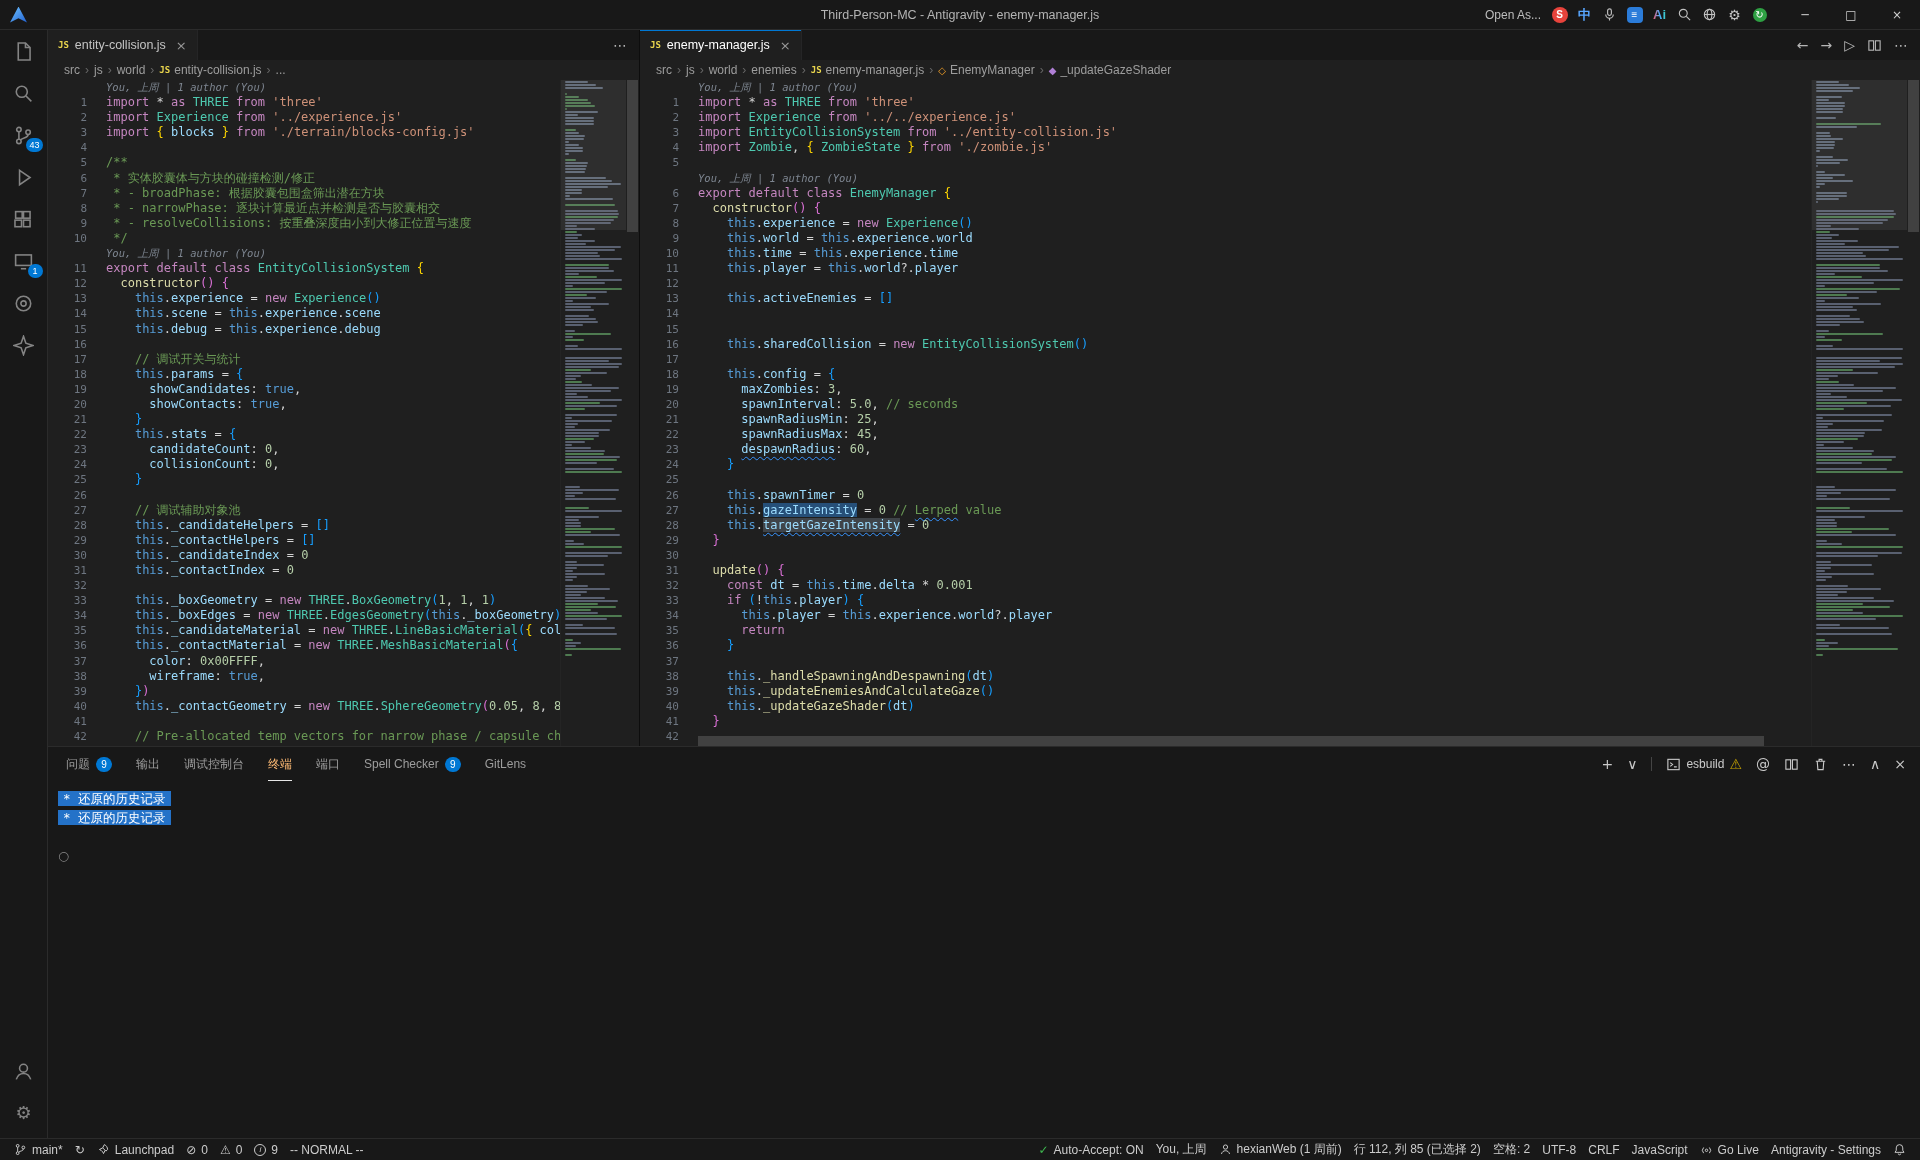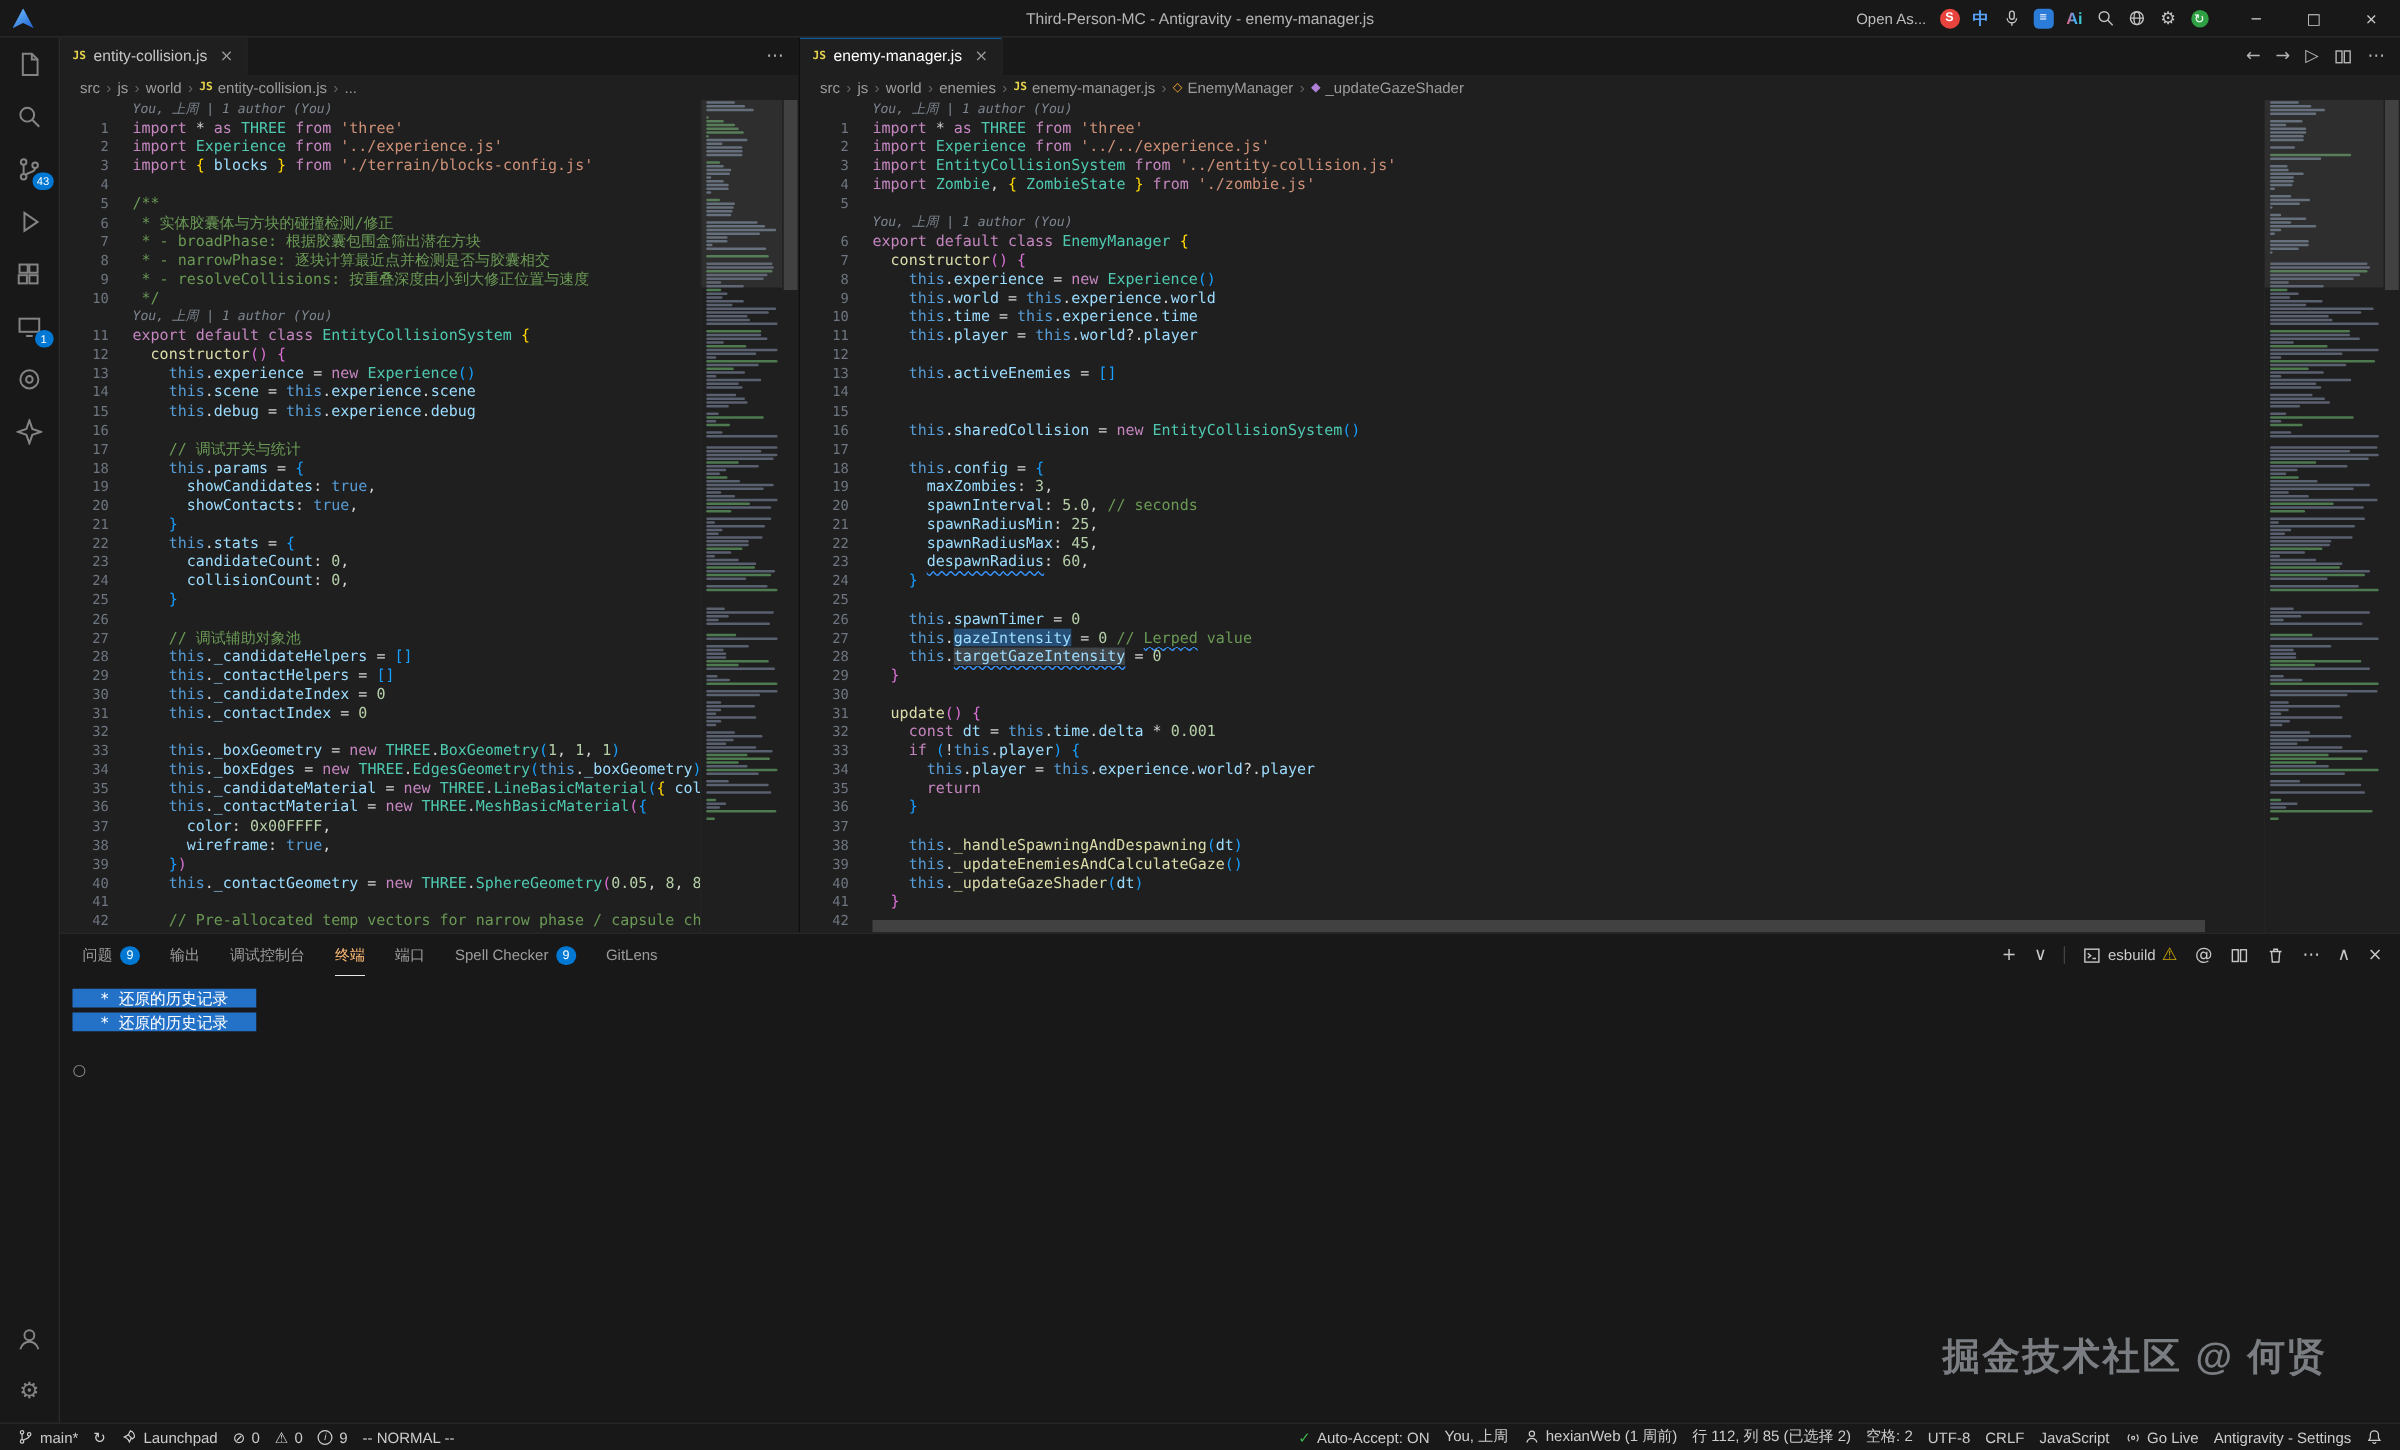--- a/index.html
+++ b/index.html
@@ -103,21 +103,21 @@
   .panel-actions{margin-left:auto;display:flex;align-items:center;gap:14px;color:#c8c8c8;font-size:13px;}
   .pa-item{display:inline-flex;align-items:center;gap:5px;}
   .pa-item .glyph{font-size:14px;}
   .warn-ico{color:#cca700;font-size:11px;}
   .pa-label{font-size:12px;color:#cccccc;}
   .pa-divider{width:1px;height:14px;background:#444;}
 
   .terminal{flex:1;padding:8px 0 0 10px;font-family:"DejaVu Sans Mono",monospace;font-size:12.5px;
             line-height:19px;color:#cccccc;overflow:hidden;}
   .t-line{white-space:pre;min-height:19px;}
-  .t-chip{background:#2472c8;color:#fff;padding:0 22px;}
+  .t-chip{background:#2472c8;color:#fff;padding:0 5px;}
   .t-circle{color:#8a8a8a;}
   .watermark{position:absolute;right:58px;bottom:32px;font-size:30px;font-weight:600;color:#85898d;
              letter-spacing:2px;opacity:.9;}
 
   
   .statusbar{height:22px;min-height:22px;background:#181818;border-top:1px solid #2b2b2b;
              display:flex;align-items:center;font-size:12px;color:#cccccc;padding:0 8px;}
   .sb-item{display:inline-flex;align-items:center;gap:5px;padding:0 6px;height:22px;white-space:nowrap;}
   .sb-item .ico svg{width:13px;height:13px;}
   .sb-item .glyph{font-size:12px;}
@@ -932,21 +932,20 @@
               <span class="ico glyph">×</span>
             </span>
           </div>
         </div>
       <div class="terminal" id="terminal">
           <div class="t-line"><span class="t-chip">* 还原的历史记录</span></div>
           <div class="t-line"><span class="t-chip">* 还原的历史记录</span></div>
           <div class="t-line">&nbsp;</div>
           <div class="t-line"><span class="t-circle glyph">○</span></div>
         </div>
-      <div class="watermark">掘金技术社区 @ 何贤</div>
     </div>
   </div>
 </div>
 
 <div class="statusbar">
   <div style="display:flex" id="sb-left">
       <div class="sb-item">
         <span class="ico">
           <svg viewBox="0 0 16 16" fill="none" stroke="currentColor" stroke-width="1.2">
             <circle cx="4.5" cy="3.5" r="1.7"></circle>

